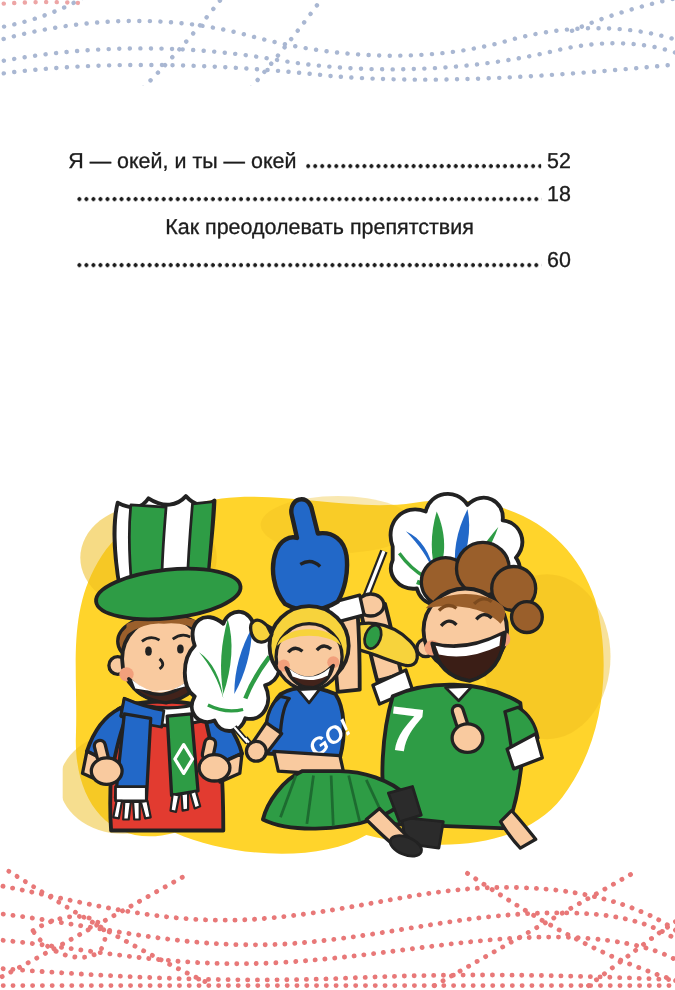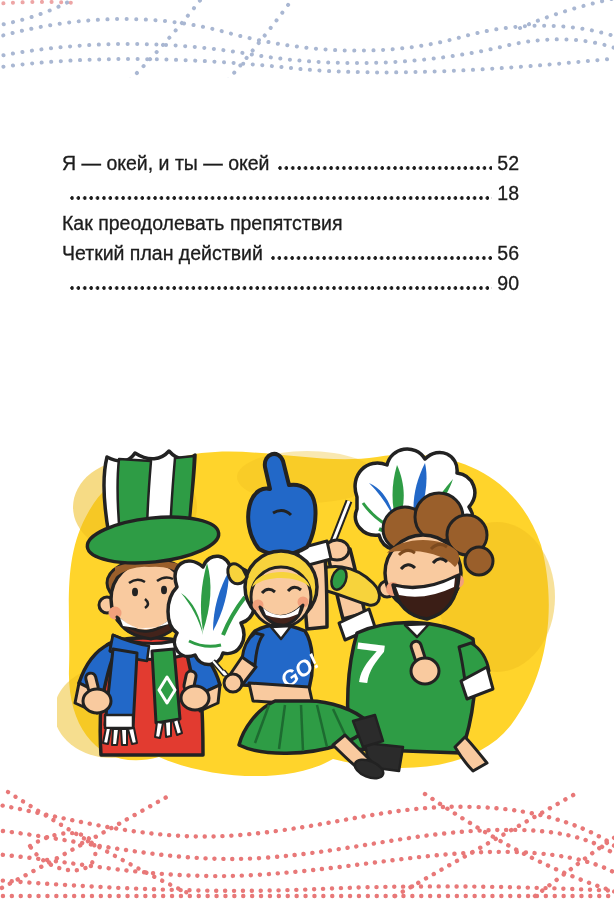--- a/index.html
+++ b/index.html
@@ -10,27 +10,27 @@
   .page{position:relative;width:614px;height:900px;background:#ffffff;}
 
   
   .deco{position:absolute;left:0;pointer-events:none;}
   .deco.top{top:0;}
   .deco.bottom{top:788px;}
   .illu{position:absolute;left:57px;top:437px;}
 
   
   .toc{
-    position:absolute;left:62px;top:152px;width:457px;
+    position:absolute;left:62px;top:136px;width:457px;
     color:#1c1c1c;font-size:19.5px;font-weight:500;
     -webkit-text-stroke:0.3px #1c1c1c;
   }
   .toc-entry{margin-bottom:7px;}
   .toc-row{display:flex;align-items:baseline;line-height:23px;}
-  .toc-line1{line-height:23px;}
+  .toc-line1{line-height:23px;text-align:center;}
   .toc-title{white-space:nowrap;flex:0 0 auto;}
   .toc-leader{
     flex:1 1 auto;height:4px;margin:0 5px 0 8px;align-self:baseline;
     background-image:radial-gradient(circle at 2.1px 2px, #1c1c1c 1.6px, transparent 2px);
     background-size:6.4px 4px;background-repeat:repeat-x;background-position:left bottom;
   }
   .toc-page{flex:0 0 auto;}
 </style>
 </head>
 <body>
@@ -65,32 +65,25 @@
         <span class="toc-leader"></span>
         <span class="toc-page">18</span>
       </div>
     </div>
 
 
     <div class="toc-entry">
       <div class="toc-line1">Как преодолевать препятствия</div>
     </div>
 
-    <div class="toc-entry">
-      <div class="toc-row">
-        <span class="toc-title">Четкий план действий</span>
-        <span class="toc-leader"></span>
-        <span class="toc-page">56</span>
-      </div>
-    </div>
 
     <div class="toc-entry">
       <div class="toc-row">
         <span class="toc-leader"></span>
-        <span class="toc-page">90</span>
+        <span class="toc-page">60</span>
       </div>
     </div>
 
   </div>
 
   <svg class="illu" width="500" height="345" viewBox="0 0 500 345">
 
     <g>
       <path fill="#ffd42b" d="M118,22 C180,2 255,30 320,20 C400,8 462,42 484,108
         C500,168 492,238 454,288 C420,332 346,340 276,322 C232,348 152,342 102,320

